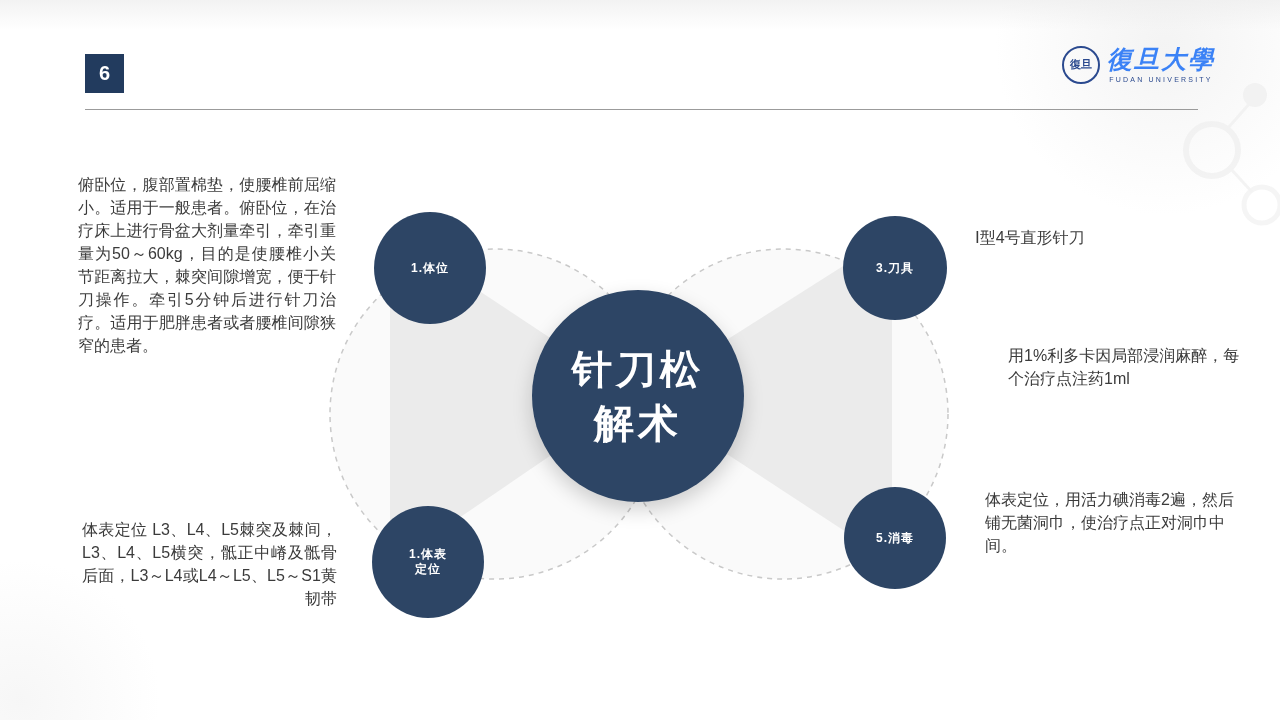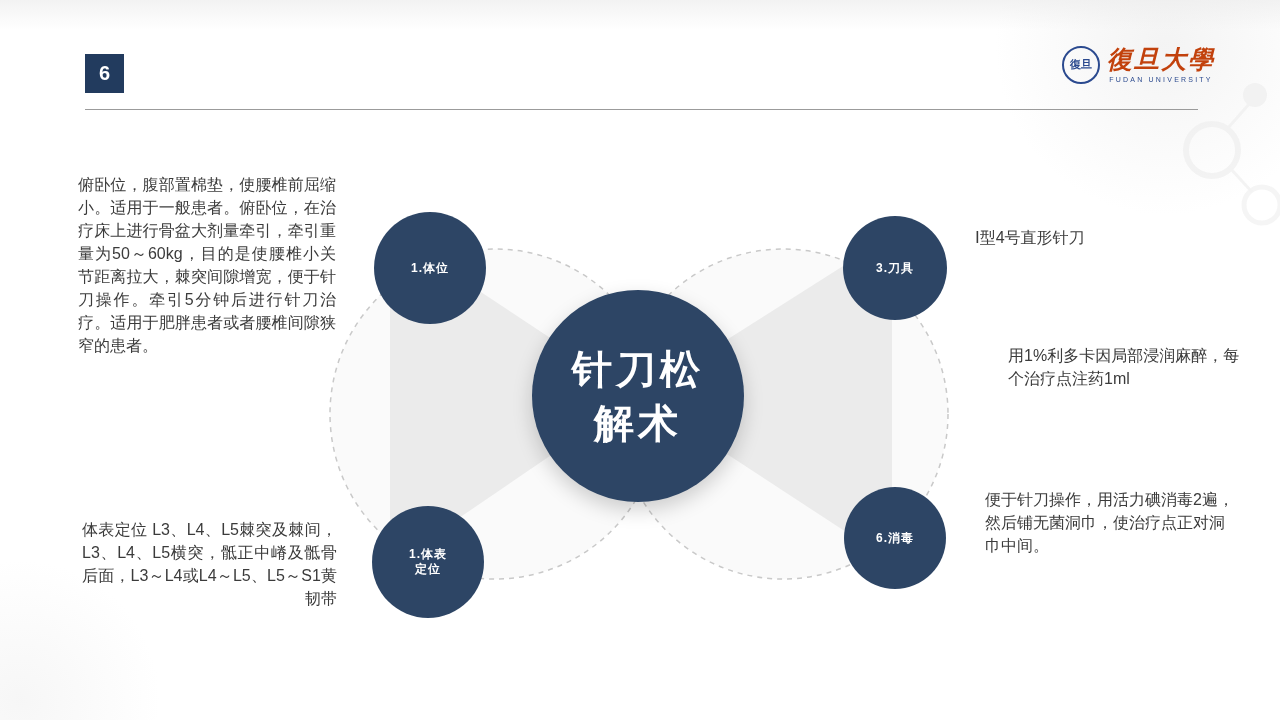--- a/index.html
+++ b/index.html
@@ -20,21 +20,21 @@
     display:flex; align-items:center; justify-content:center; }
   .slide-title { position:absolute; left:164px; top:50px; font-size:31px; font-weight:bold;
     color:#22395f; letter-spacing:1.5px; white-space:nowrap; }
   .header-rule { position:absolute; left:85px; top:109px; width:1113px; height:1px; background:#9b9b9b; }
 
   .logo { position:absolute; left:1062px; top:46px; display:flex; align-items:center; gap:7px; }
   .logo-seal { width:38px; height:38px; border:2px solid #2b4a8f; border-radius:50%;
     color:#2b4a8f; font-size:11px; font-weight:bold; display:flex; align-items:center;
     justify-content:center; text-align:center; line-height:1.1; font-family:"DejaVu Serif",serif; }
   .logo-text { display:flex; flex-direction:column; align-items:center; }
-  .logo-cn { font-size:25px; font-weight:bold; font-style:italic; color:#c2410c;
+  .logo-cn { font-size:25px; font-weight:bold; font-style:italic; color:#3b82f6;
     font-family:"DejaVu Serif","Liberation Serif",serif; line-height:1.05; letter-spacing:2px; }
   .logo-en { font-size:7px; letter-spacing:2.2px; color:#2b4a8f; margin-top:2px; }
 
   
   .diagram-bg { position:absolute; left:0; top:0; }
 
   .node { position:absolute; border-radius:50%; background:#2d4565; color:#ffffff;
     display:flex; align-items:center; justify-content:center; text-align:center; font-weight:bold; }
   .node span { white-space:pre-line; }
 
@@ -99,22 +99,22 @@
     <span>1.体位</span>
   </div>
   <div class="node sat n2">
     <span>1.体表
 定位</span>
   </div>
   <div class="node sat n3">
     <span>3.刀具</span>
   </div>
   <div class="node sat n5">
-    <span>6.消毒</span>
+    <span>5.消毒</span>
   </div>
 
   <div class="note note-position">俯卧位，腹部置棉垫，使腰椎前屈缩小。适用于一般患者。俯卧位，在治疗床上进行骨盆大剂量牵引，牵引重量为50～60kg，目的是使腰椎小关节距离拉大，棘突间隙增宽，便于针刀操作。牵引5分钟后进行针刀治疗。适用于肥胖患者或者腰椎间隙狭窄的患者。</div>
   <div class="note note-surface">体表定位 L3、L4、L5棘突及棘间，L3、L4、L5横突，骶正中嵴及骶骨后面，L3～L4或L4～L5、L5～S1黄韧带</div>
   <div class="note note-knife">Ⅰ型4号直形针刀</div>
   <div class="note note-anesthesia">用1%利多卡因局部浸润麻醉，每个治疗点注药1ml</div>
-  <div class="note note-disinfect">便于针刀操作，用活力碘消毒2遍，然后铺无菌洞巾，使治疗点正对洞巾中间。</div>
+  <div class="note note-disinfect">体表定位，用活力碘消毒2遍，然后铺无菌洞巾，使治疗点正对洞巾中间。</div>
 
 </div>
 
 </body></html>

